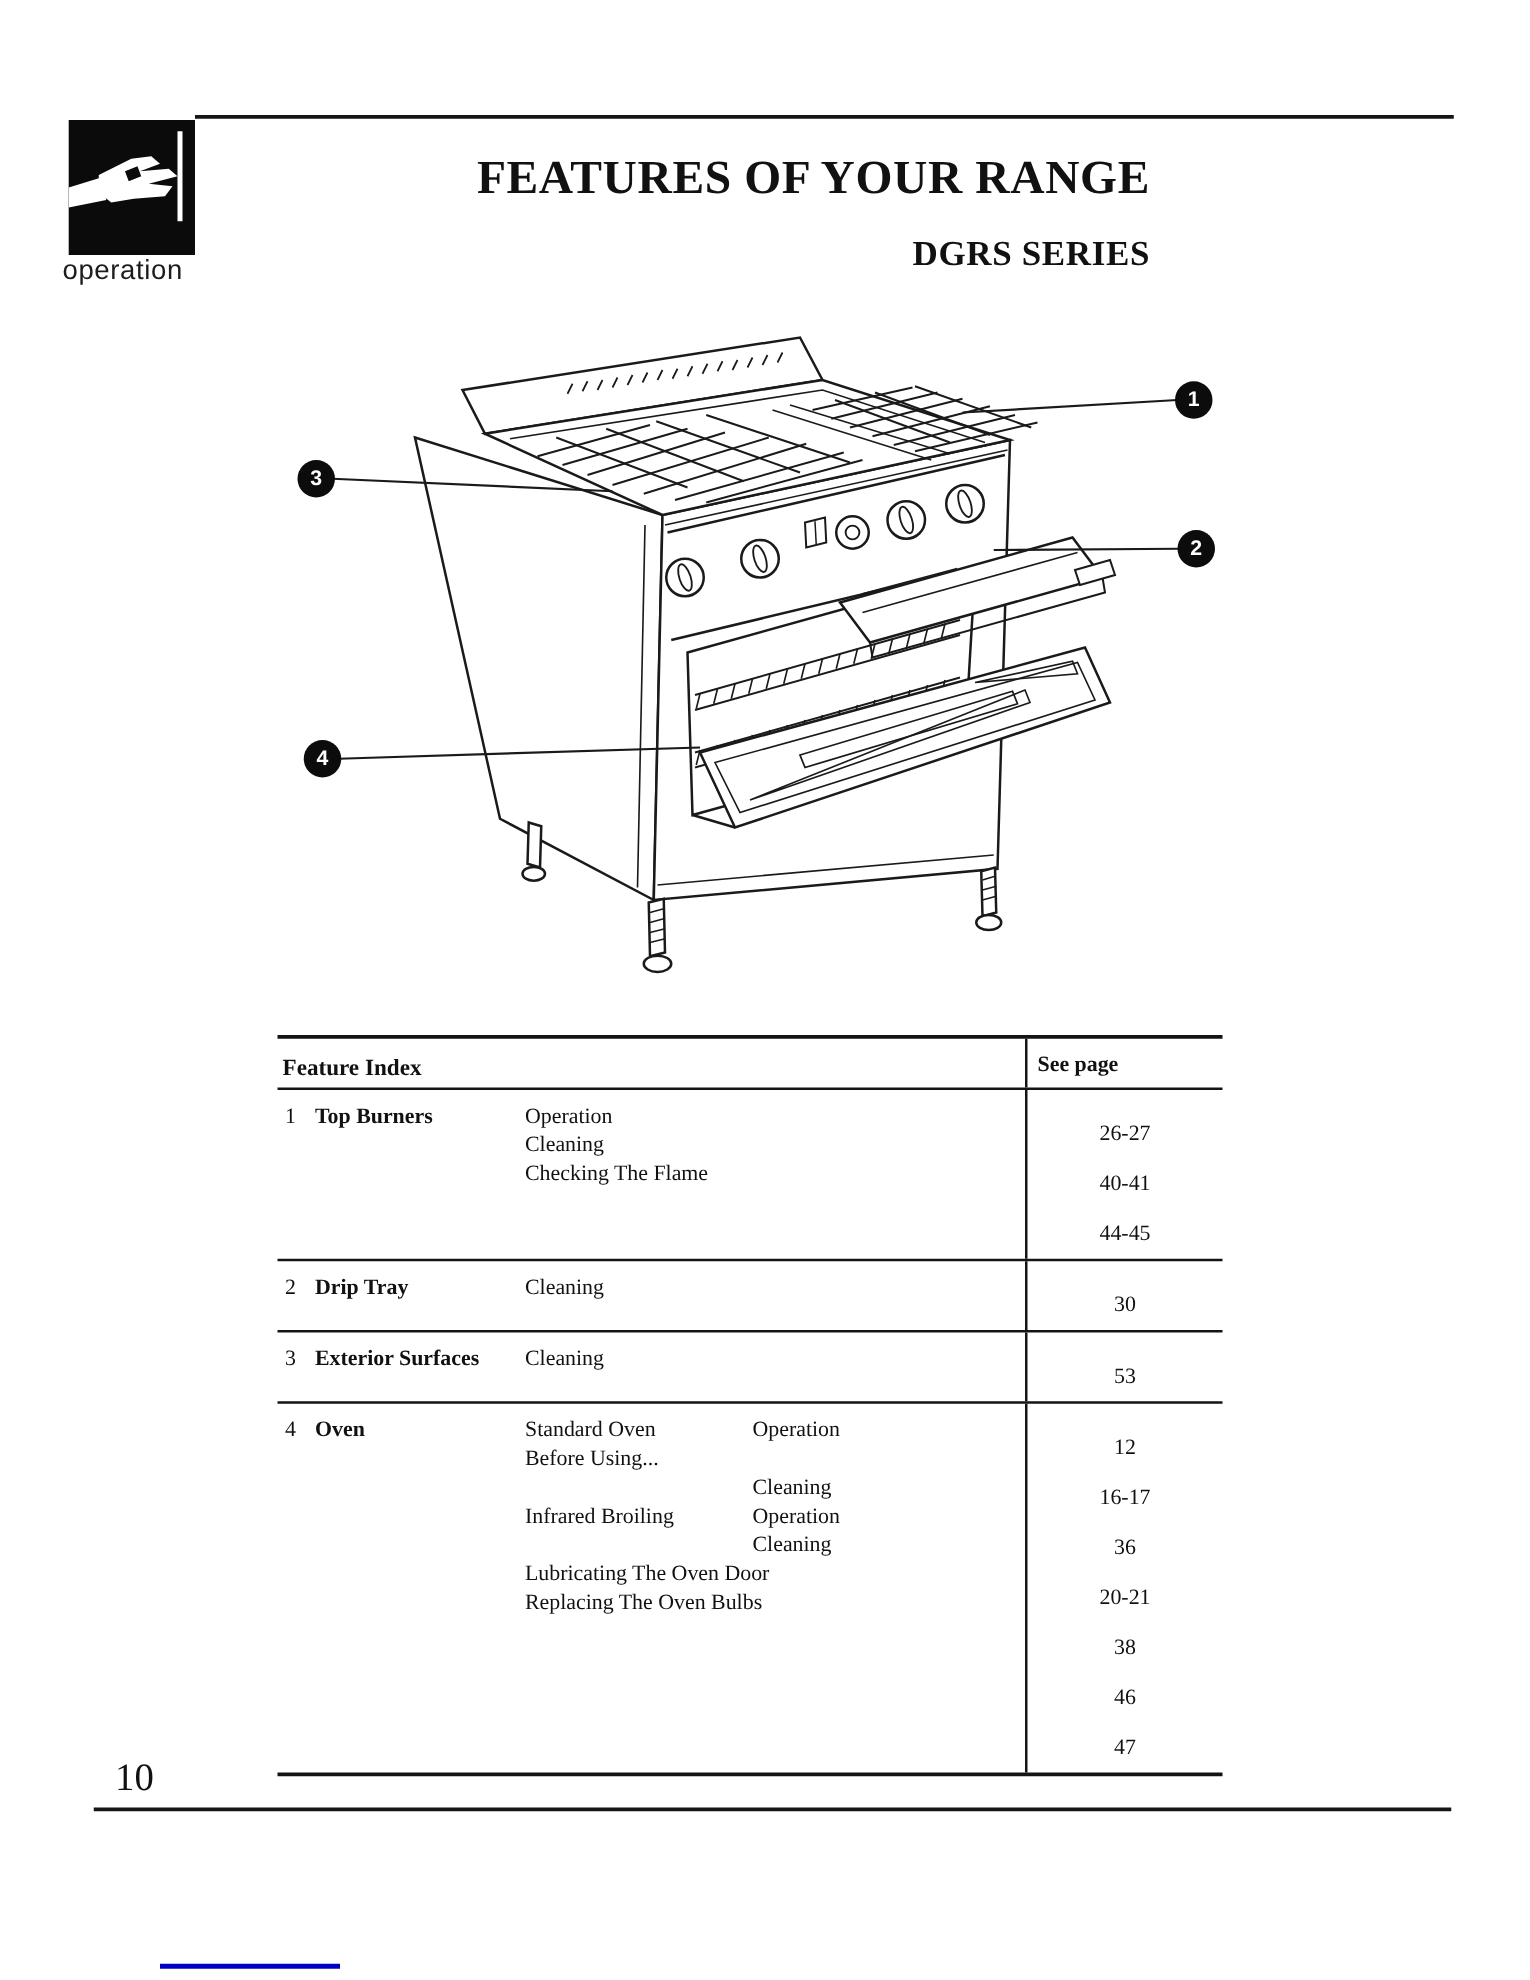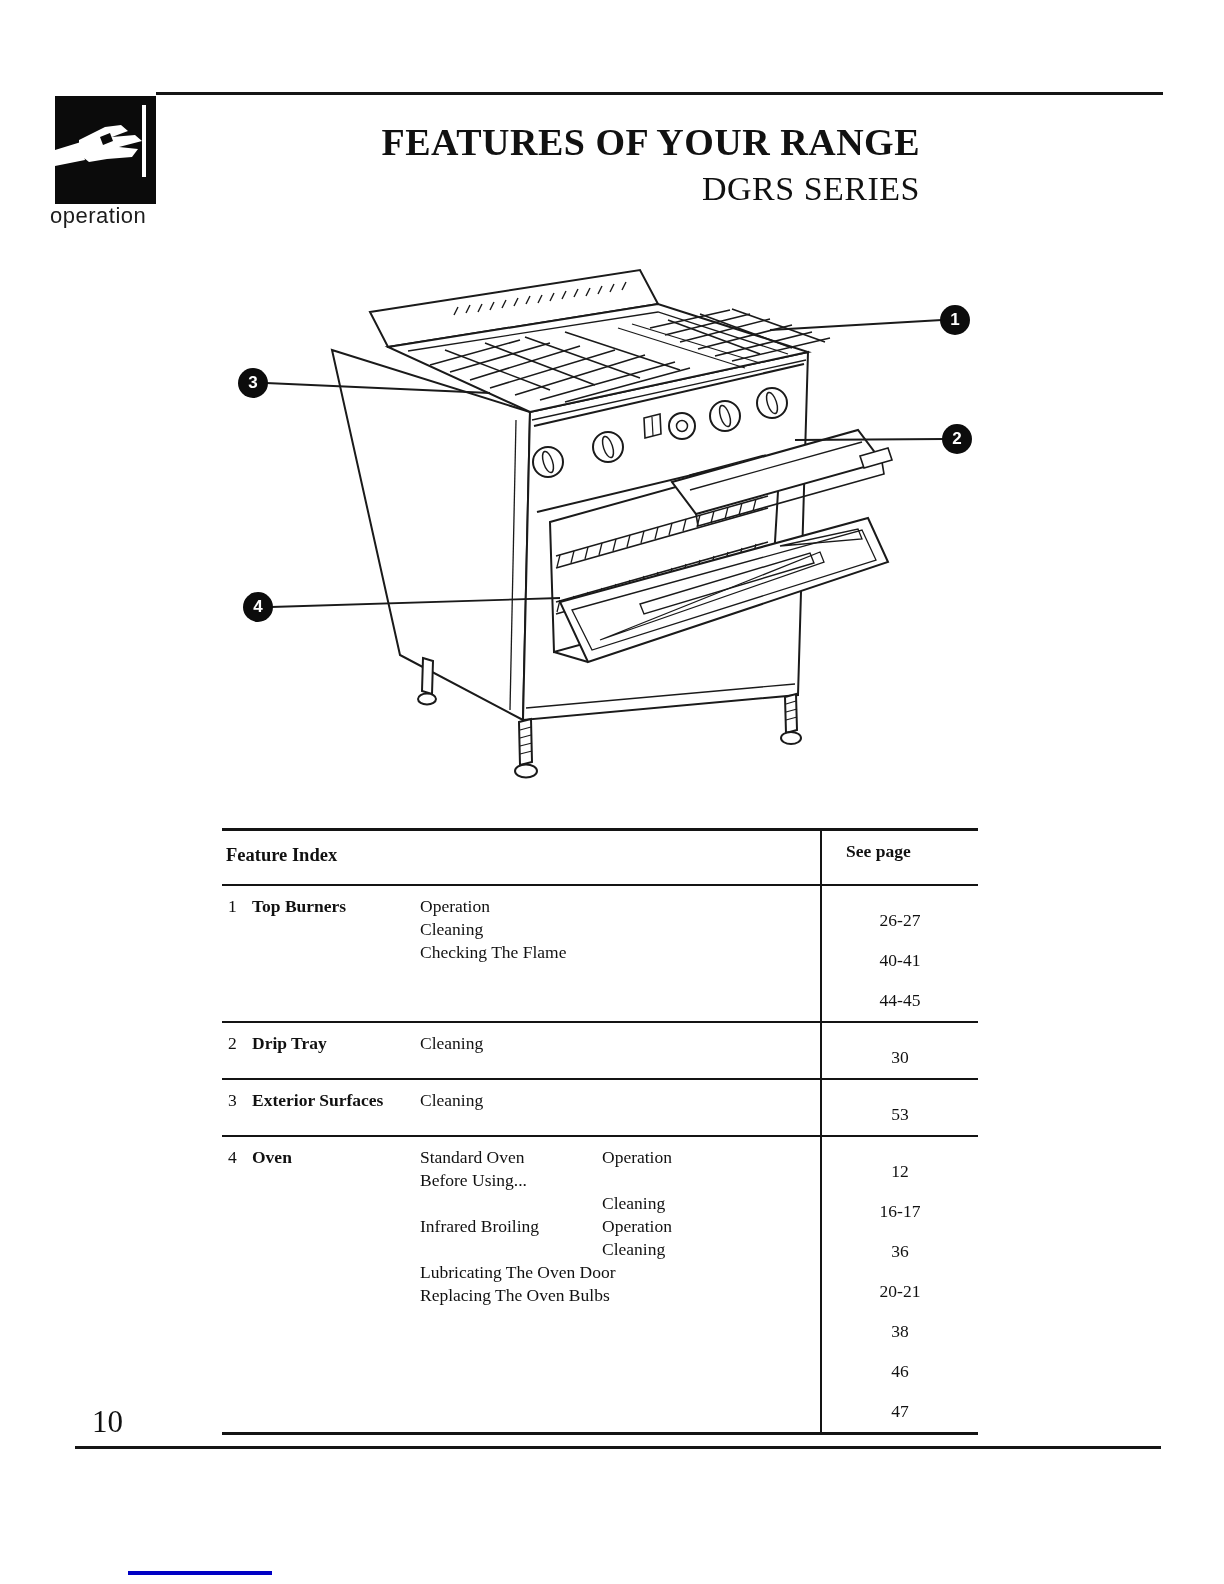--- a/index.html
+++ b/index.html
@@ -5,33 +5,33 @@
   html,body{margin:0;padding:0;background:#e8e8e8;}
   .page{position:relative;width:1224px;height:1584px;background:#ffffff;overflow:hidden;
         font-family:"Liberation Serif",serif;color:#111;}
   
   .op-block{position:absolute;left:55px;top:96px;width:101px;height:108px;background:#0b0b0b;}
   .op-label{position:absolute;left:50px;top:203px;width:130px;font-family:"Liberation Sans",sans-serif;
             font-size:22px;letter-spacing:.5px;color:#1c1c1c;}
   .top-rule{position:absolute;left:156px;top:92px;width:1007px;height:3px;background:#151515;}
   .title-wrap{position:absolute;left:250px;top:122px;width:670px;text-align:right;}
   .title{font-size:38px;font-weight:bold;letter-spacing:.5px;line-height:1.1;}
-  .subtitle{font-size:34px;font-weight:normal;margin-top:6px;letter-spacing:.5px;}
+  .subtitle{font-size:28px;font-weight:bold;margin-top:24px;letter-spacing:.5px;}
   
   .fig{position:absolute;left:220px;top:250px;width:760px;height:550px;}
   .fig svg{position:absolute;left:0;top:0;}
   .badge{position:absolute;width:30px;height:30px;border-radius:50%;background:#0c0c0c;color:#fff;
          font-family:"Liberation Sans",sans-serif;font-weight:bold;font-size:17px;line-height:30px;
          text-align:center;}
   
   .ftable{position:absolute;left:222px;top:828px;width:756px;border-top:3px solid #141414;
           border-bottom:3px solid #141414;font-size:17.5px;}
   .thead{display:grid;grid-template-columns:598px 158px;}
-  .thead-feature{padding:14px 0 18px 4px;font-weight:bold;font-size:18.5px;}
-  .thead-page{border-left:2px solid #141414;padding:10px 0 8px 24px;font-weight:bold;}
+  .thead-feature{padding:14px 0 4px 4px;font-weight:bold;font-size:18.5px;}
+  .thead-page{border-left:2px solid #141414;padding:10px 0 8px 8px;font-weight:bold;}
   .trow{display:grid;grid-template-columns:198px 400px 158px;border-top:2px solid #141414;}
   .tname{padding:9px 0 9px 6px;line-height:23px;}
   .tnum{display:inline-block;width:24px;font-weight:normal;}
   .tbold{font-weight:bold;}
   .titems{padding:9px 0 9px 0;}
   .iline{line-height:23px;height:23px;white-space:nowrap;}
   .ilabel{display:inline-block;min-width:182px;}
   .tpages{border-left:2px solid #141414;padding:6px 0 9px 0;text-align:center;}
   .pline{line-height:23px;height:23px;margin-top:17px;}
   

